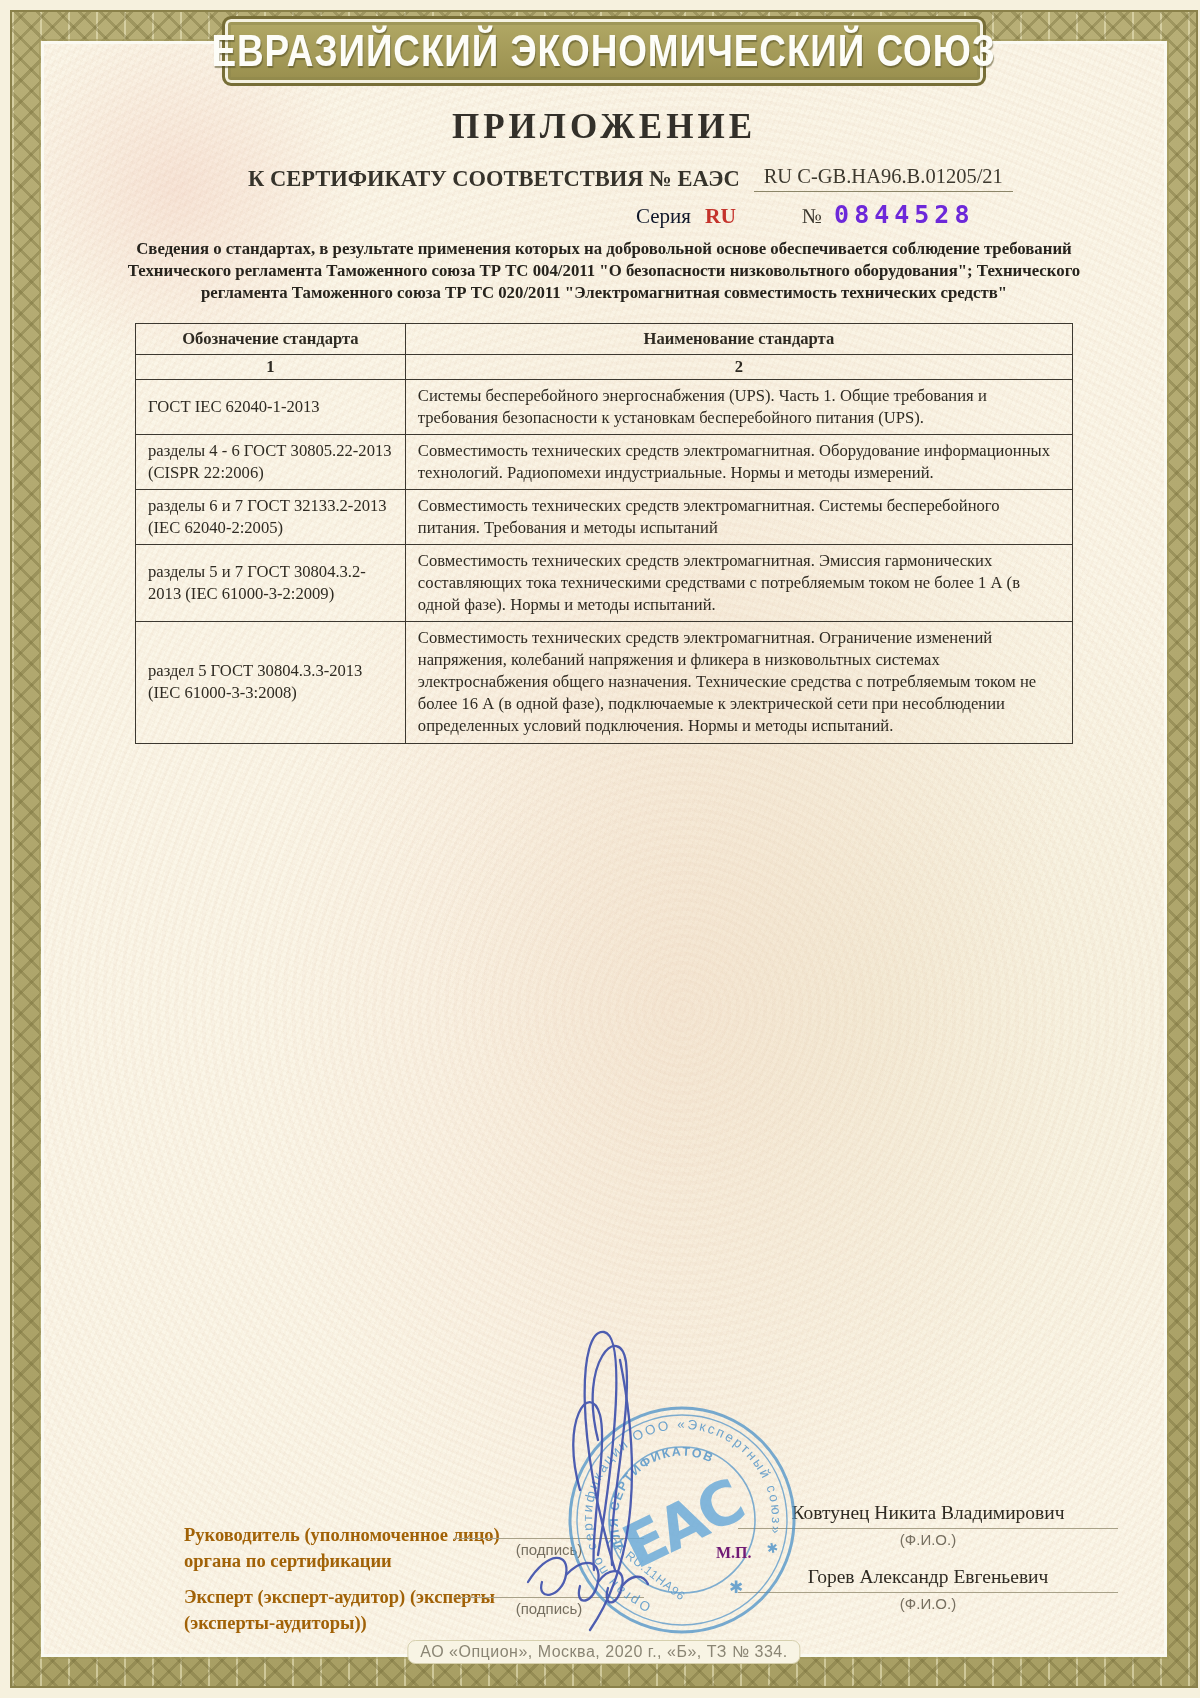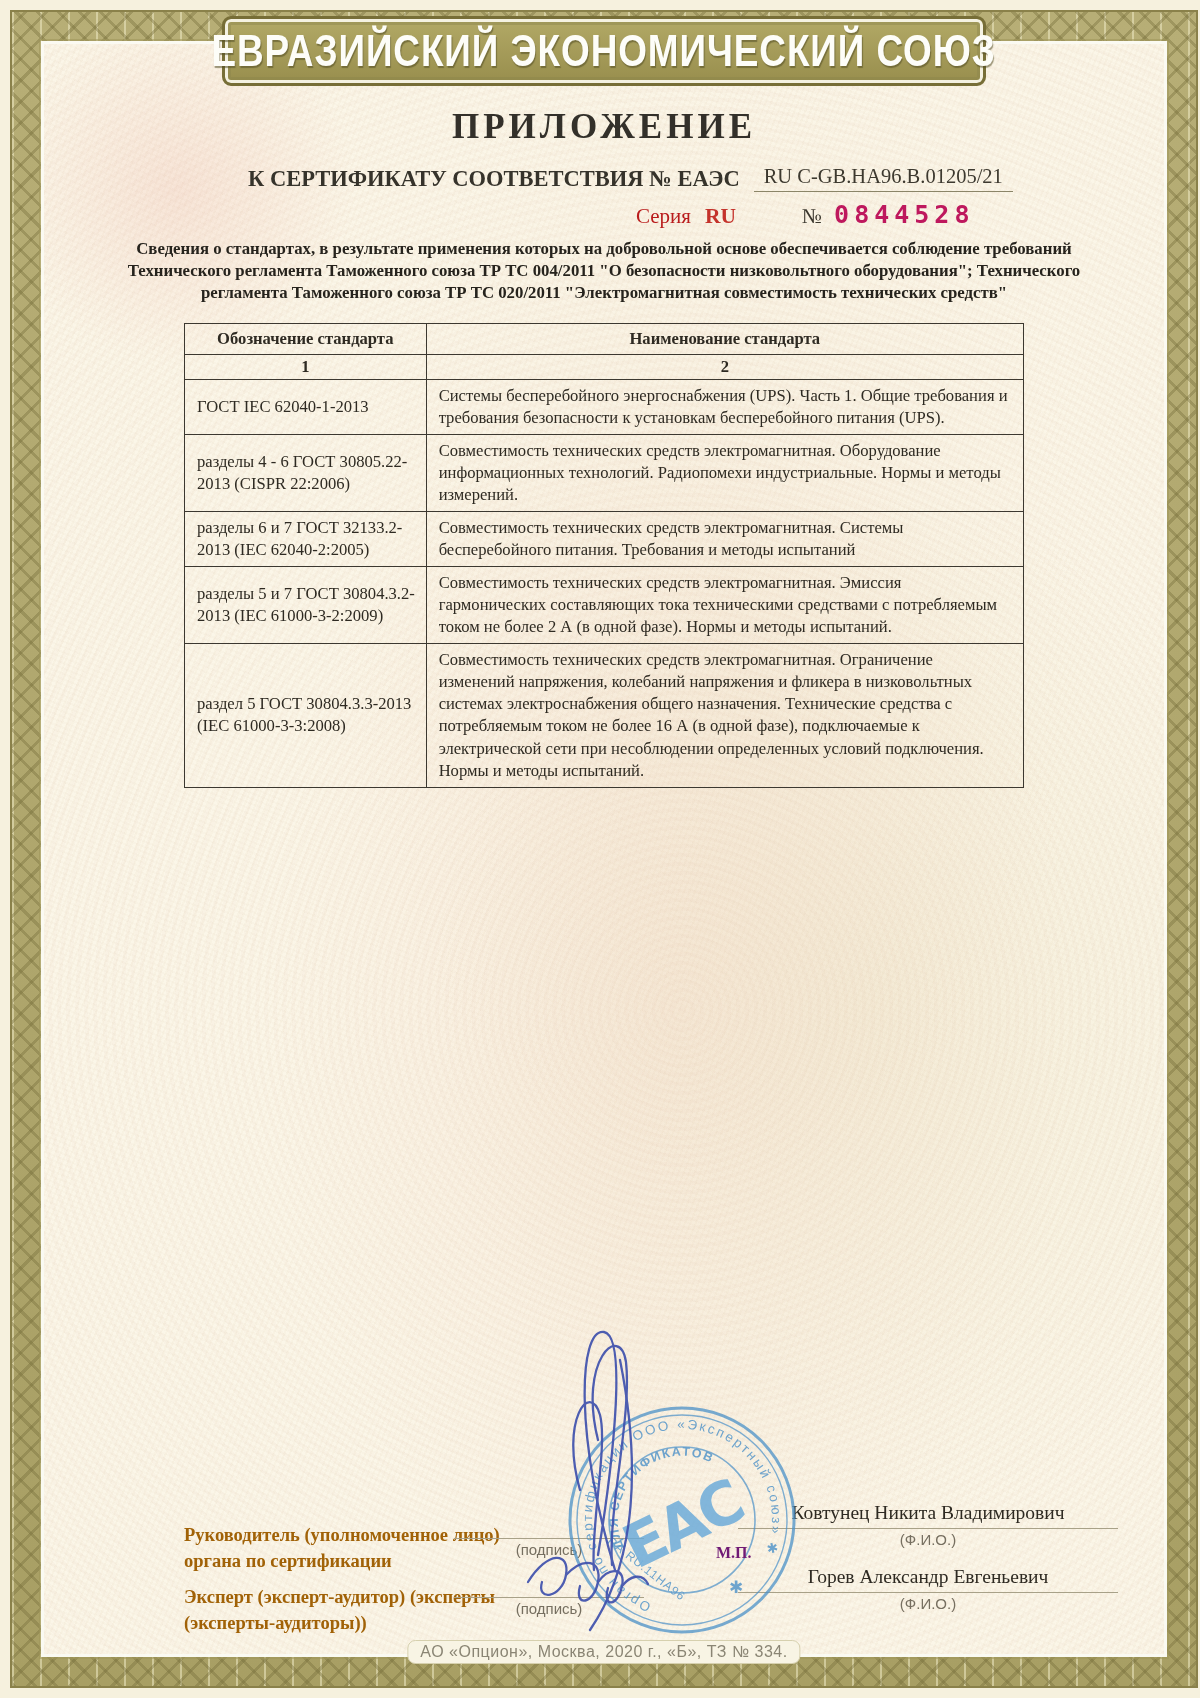--- a/index.html
+++ b/index.html
@@ -51,35 +51,35 @@
     margin-top:63px;text-align:center;font-weight:bold;font-size:35px;
     letter-spacing:4px;color:#33302a;
   }
   .cert-line{display:flex;align-items:flex-end;margin-left:204px;margin-top:18px;}
   .cert-label{font-weight:bold;font-size:22.5px;color:#36332b;white-space:nowrap;}
   .cert-number{
     margin-left:14px;font-size:20.5px;color:#3d392f;white-space:nowrap;
     border-bottom:1.5px solid #8b8568;padding:0 10px 3px 10px;
   }
   .series-row{display:flex;align-items:baseline;margin-left:592px;margin-top:8px;height:34px;}
-  .series-label{font-size:21px;color:#b91c1c;}
+  .series-label{font-size:21px;color:#0f172a;}
   .series-value{font-size:21.5px;font-weight:bold;color:#c4332b;margin-left:14px;}
   .number-sign{font-size:21px;color:#3a362c;margin-left:66px;}
   .blank-number{
     font-family:"DejaVu Sans Mono", monospace;font-weight:bold;font-size:25px;
-    letter-spacing:5px;color:#be185d;margin-left:12px;
+    letter-spacing:5px;color:#6d28d9;margin-left:12px;
   }
   .annex-title{margin-top:36px;text-align:center;font-weight:bold;font-size:17.5px;color:#26231d;}
   .intro-paragraph{
     margin:4px auto 0 auto;width:1014px;text-align:center;font-weight:bold;
     font-size:16.8px;line-height:1.32;color:#26231d;
   }
   
   table.standards{
-    margin:18px auto 4px auto;width:840px;border-collapse:collapse;table-layout:fixed;
+    margin:18px auto 4px auto;width:938px;border-collapse:collapse;table-layout:fixed;
   }
   table.standards td,table.standards th{
     border:1.6px solid #3c3830;vertical-align:middle;
     font-size:16.6px;line-height:1.33;color:#2e2a22;
   }
   col.c1{width:28.8%;}
   col.c2{width:71.2%;}
   th.hdr{font-weight:bold;text-align:center;padding:4px 6px;font-size:17px;}
   td.idx{font-weight:bold;text-align:center;padding:1px 6px;}
   td.designation{padding:5px 8px 5px 12px;}
@@ -161,21 +161,21 @@
       <tr>
         <td class="designation">разделы 4 - 6 ГОСТ 30805.22-2013 (CISPR 22:2006)</td>
         <td class="name">Совместимость технических средств электромагнитная. Оборудование информационных технологий. Радиопомехи индустриальные. Нормы и методы измерений.</td>
       </tr>
       <tr>
         <td class="designation">разделы 6 и 7 ГОСТ 32133.2-2013 (IEC 62040-2:2005)</td>
         <td class="name">Совместимость технических средств электромагнитная. Системы бесперебойного питания. Требования и методы испытаний</td>
       </tr>
       <tr>
         <td class="designation">разделы 5 и 7 ГОСТ 30804.3.2-2013 (IEC 61000-3-2:2009)</td>
-        <td class="name">Совместимость технических средств электромагнитная. Эмиссия гармонических составляющих тока техническими средствами с потребляемым током не более 2 А (в одной фазе). Нормы и методы испытаний.</td>
+        <td class="name">Совместимость технических средств электромагнитная. Эмиссия гармонических составляющих тока техническими средствами с потребляемым током не более 1 А (в одной фазе). Нормы и методы испытаний.</td>
       </tr>
       <tr>
         <td class="designation">раздел 5 ГОСТ 30804.3.3-2013 (IEC 61000-3-3:2008)</td>
         <td class="name">Совместимость технических средств электромагнитная. Ограничение изменений напряжения, колебаний напряжения и фликера в низковольтных системах электроснабжения общего назначения. Технические средства с потребляемым током не более 16 А (в одной фазе), подключаемые к электрической сети при несоблюдении определенных условий подключения. Нормы и методы испытаний.</td>
       </tr>
     </tbody>
       </table>
   </div>
 
   <div class="sign-area">

